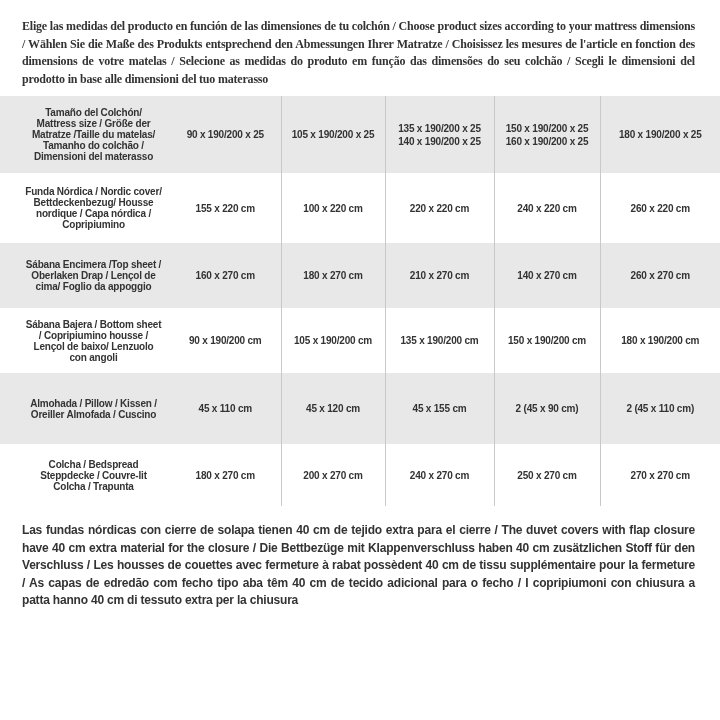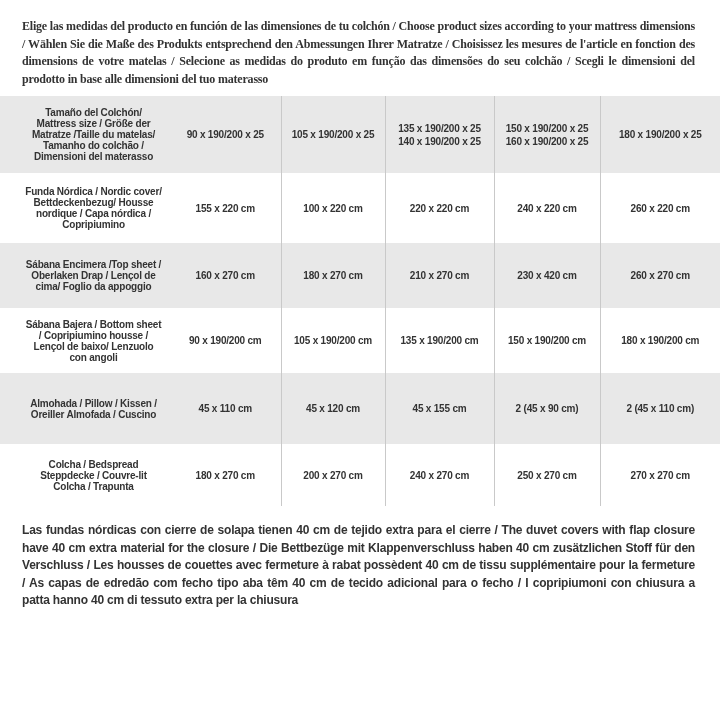--- a/index.html
+++ b/index.html
@@ -110,21 +110,21 @@
         <td class="size-cell">100 x 220 cm</td>
         <td class="size-cell">220 x 220 cm</td>
         <td class="size-cell">240 x 220 cm</td>
         <td class="size-cell">260 x 220 cm</td>
       </tr>
       <tr class="table-row">
         <td class="row-label">Sábana Encimera /Top sheet / Oberlaken Drap / Lençol de cima/ Foglio da appoggio</td>
         <td class="size-cell">160 x 270 cm</td>
         <td class="size-cell">180 x 270 cm</td>
         <td class="size-cell">210 x 270 cm</td>
-        <td class="size-cell">230 x 420 cm</td>
+        <td class="size-cell">140 x 270 cm</td>
         <td class="size-cell">260 x 270 cm</td>
       </tr>
       <tr class="table-row">
         <td class="row-label">Sábana Bajera / Bottom sheet / Copripiumino housse / Lençol de baixo/ Lenzuolo con angoli</td>
         <td class="size-cell">90 x 190/200 cm</td>
         <td class="size-cell">105 x 190/200 cm</td>
         <td class="size-cell">135 x 190/200 cm</td>
         <td class="size-cell">150 x 190/200 cm</td>
         <td class="size-cell">180 x 190/200 cm</td>
       </tr>

